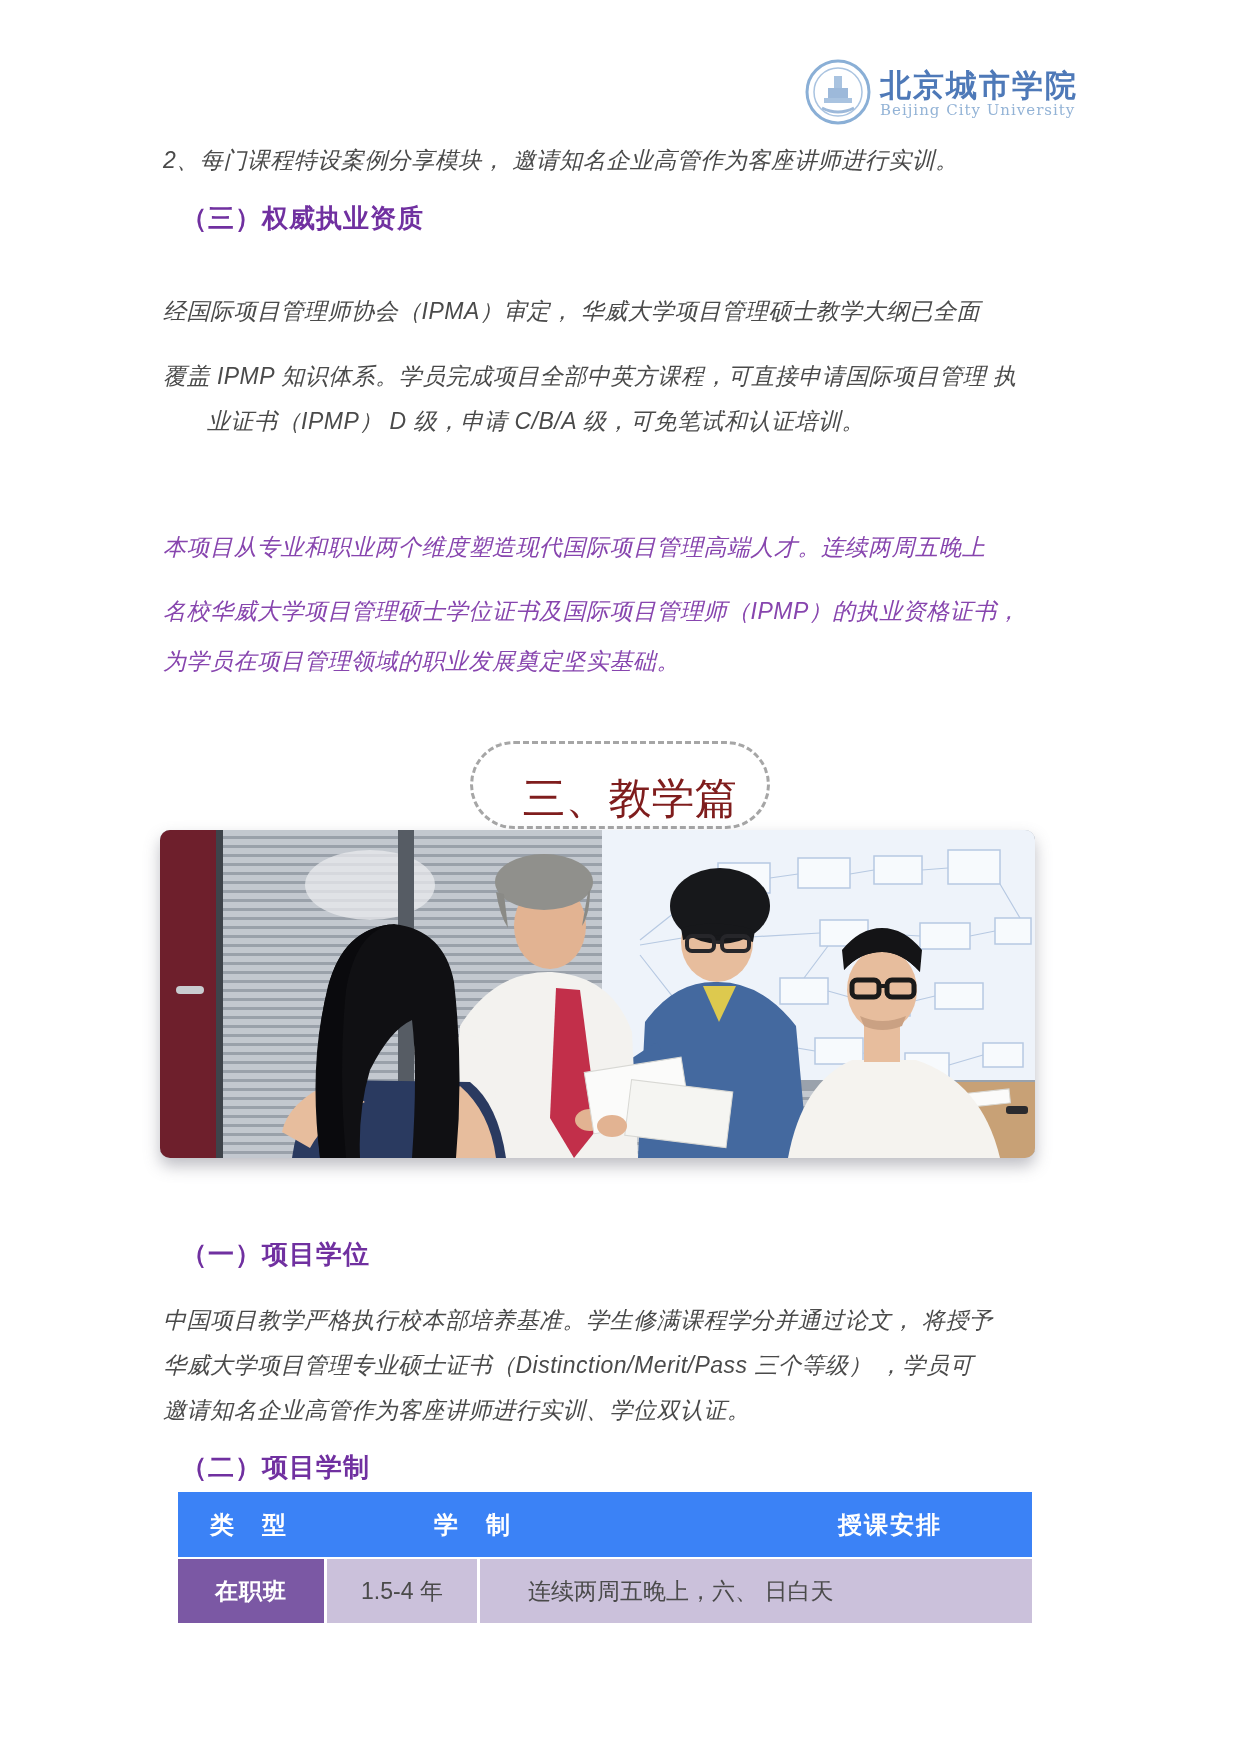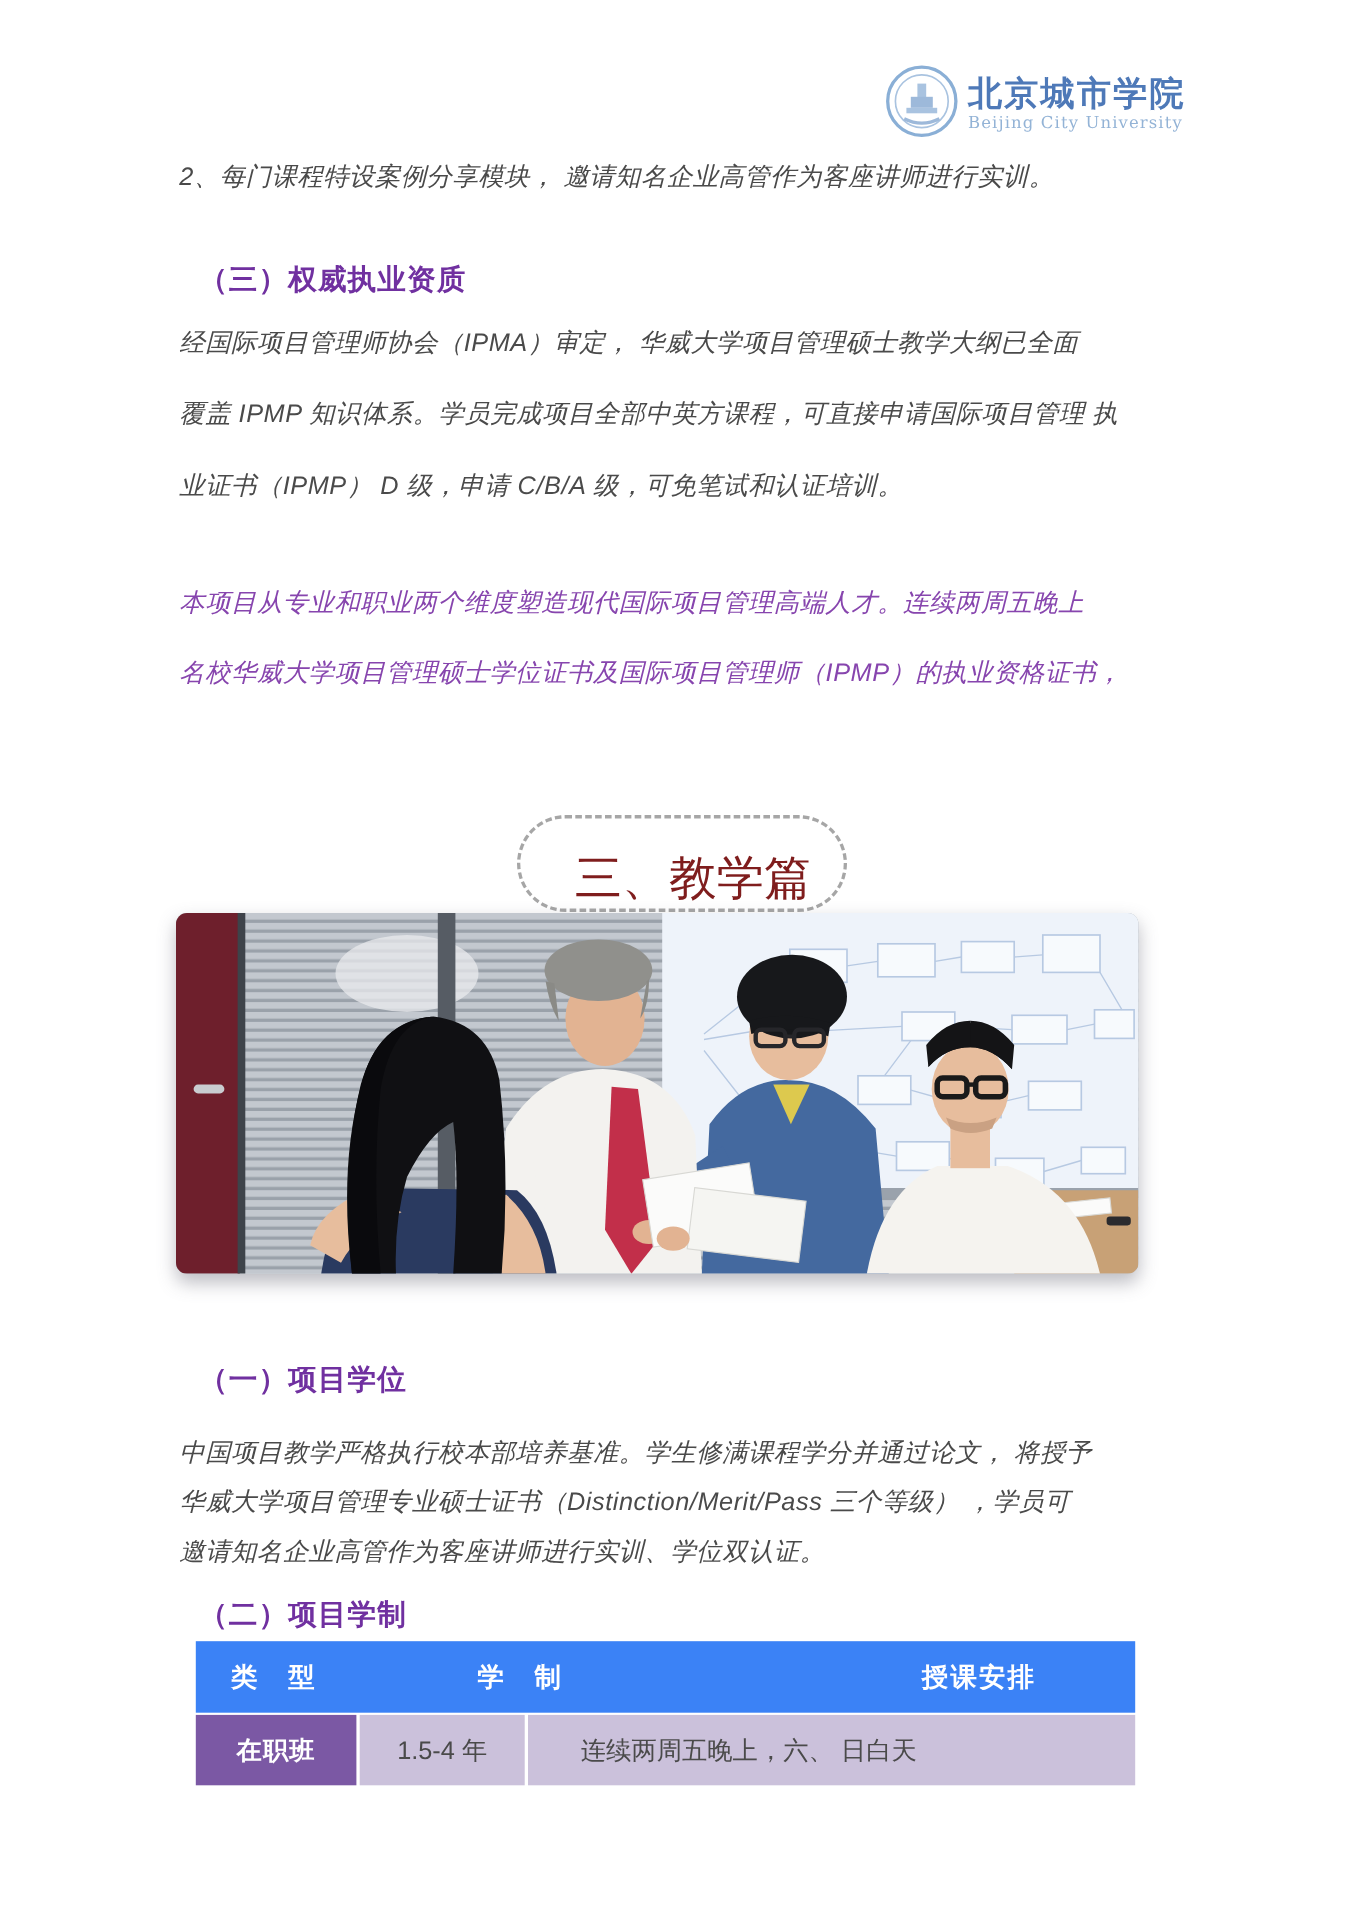--- a/index.html
+++ b/index.html
@@ -164,27 +164,28 @@
       </svg>
     </span>
     <span class="logo-text">
       <span class="logo-cn">北京城市学院</span>
       <span class="logo-en">Beijing City University</span>
     </span>
   </div>
 
   <div class="bodyline" style="top:145px;">2、每门课程特设案例分享模块， 邀请知名企业高管作为客座讲师进行实训。</div>
 
-  <div class="heading" style="top:201px;margin-top:36px;">（三）权威执业资质</div>
+  <div class="heading" style="top:201px;">（三）权威执业资质</div>
   <div class="bodyline" style="top:296px;">经国际项目管理师协会（IPMA）审定， 华威大学项目管理硕士教学大纲已全面</div>
   <div class="bodyline" style="top:361px;">覆盖 IPMP 知识体系。学员完成项目全部中英方课程，可直接申请国际项目管理 执</div>
-  <div class="bodyline" style="top:426px;">业证书（IPMP） D 级，申请 C/B/A 级，可免笔试和认证培训。</div>
+  <div class="bodyline" style="top:406px;margin-left:44px;">业证书（IPMP） D 级，申请 C/B/A 级，可免笔试和认证培训。</div>
 
   <div class="bodyline highlight" style="top:532px;">本项目从专业和职业两个维度塑造现代国际项目管理高端人才。连续两周五晚上</div>
   <div class="bodyline highlight" style="top:596px;">名校华威大学项目管理硕士学位证书及国际项目管理师（IPMP）的执业资格证书，</div>
+  <div class="bodyline highlight" style="top:646px;">为学员在项目管理领域的职业发展奠定坚实基础。</div>
 
   <div class="chapter-pill">
     <span class="chapter-pill-text">三、教学篇</span>
   </div>
 
   <div class="photo">
     <svg viewBox="0 0 875 328" preserveAspectRatio="none">
       <defs>
         <pattern id="blinds" width="10" height="9" patternUnits="userSpaceOnUse">
           <rect width="10" height="9" fill="#c3c8cf"></rect>

